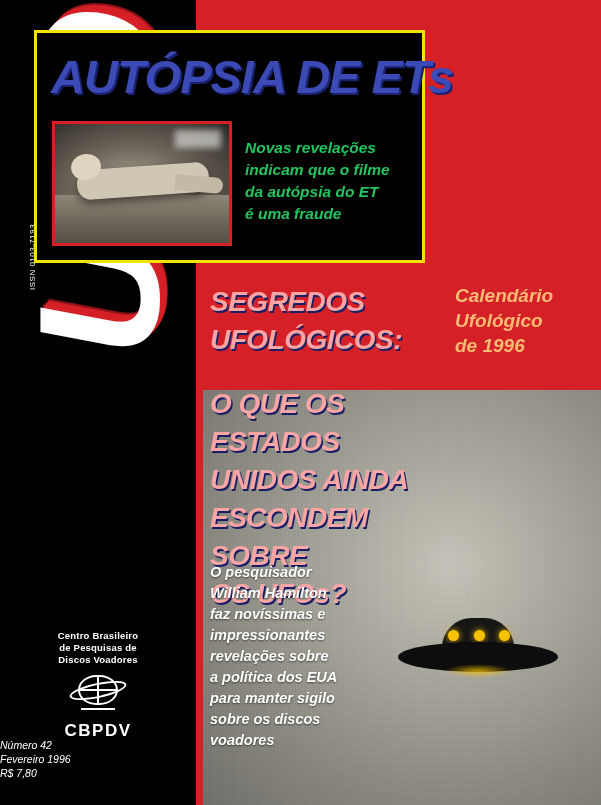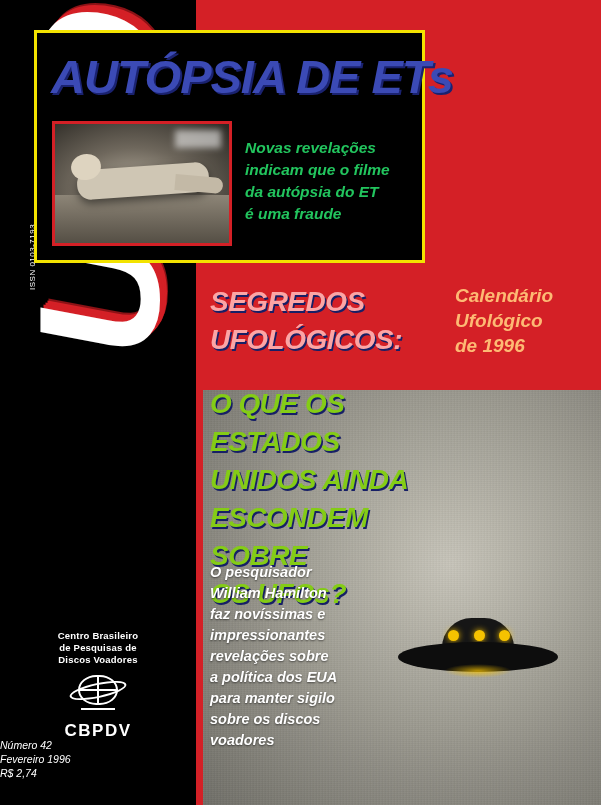--- a/index.html
+++ b/index.html
@@ -360,21 +360,21 @@
     height: 14px;
     background: radial-gradient(ellipse at center, rgba(246,194,0,0.75), rgba(246,194,0,0) 70%);
   }
 
   
   .segredos-overlay {
     position: absolute;
     left: 210px;
     top: 385px;
     width: 250px;
-    color: #84cc16;
+    color: #fca5a5;
     font-size: 28px;
     font-weight: bold;
     font-style: italic;
     line-height: 38px;
     letter-spacing: -0.5px;
     text-shadow: 1.5px 1.5px 0 #161f66;
     z-index: 7;
   }
   .body-copy {
     position: absolute;
@@ -412,21 +412,21 @@
         <div class="globe"></div>
         <div class="ring"></div>
         <div class="base"></div>
       </div>
       <div class="cbpdv-name">CBPDV</div>
     </div>
 
     <div class="issue-info">
       <div>Número 42</div>
       <div>Fevereiro 1996</div>
-      <div>R$ 2,74</div>
+      <div>R$ 7,80</div>
     </div>
   </div>
 
   <div class="right-col"></div>
 
   <div class="top-panel">
     <div class="headline-main">AUTÓPSIA DE ETs</div>
 
     <div class="autopsy-photo">
       <div class="table"></div>

